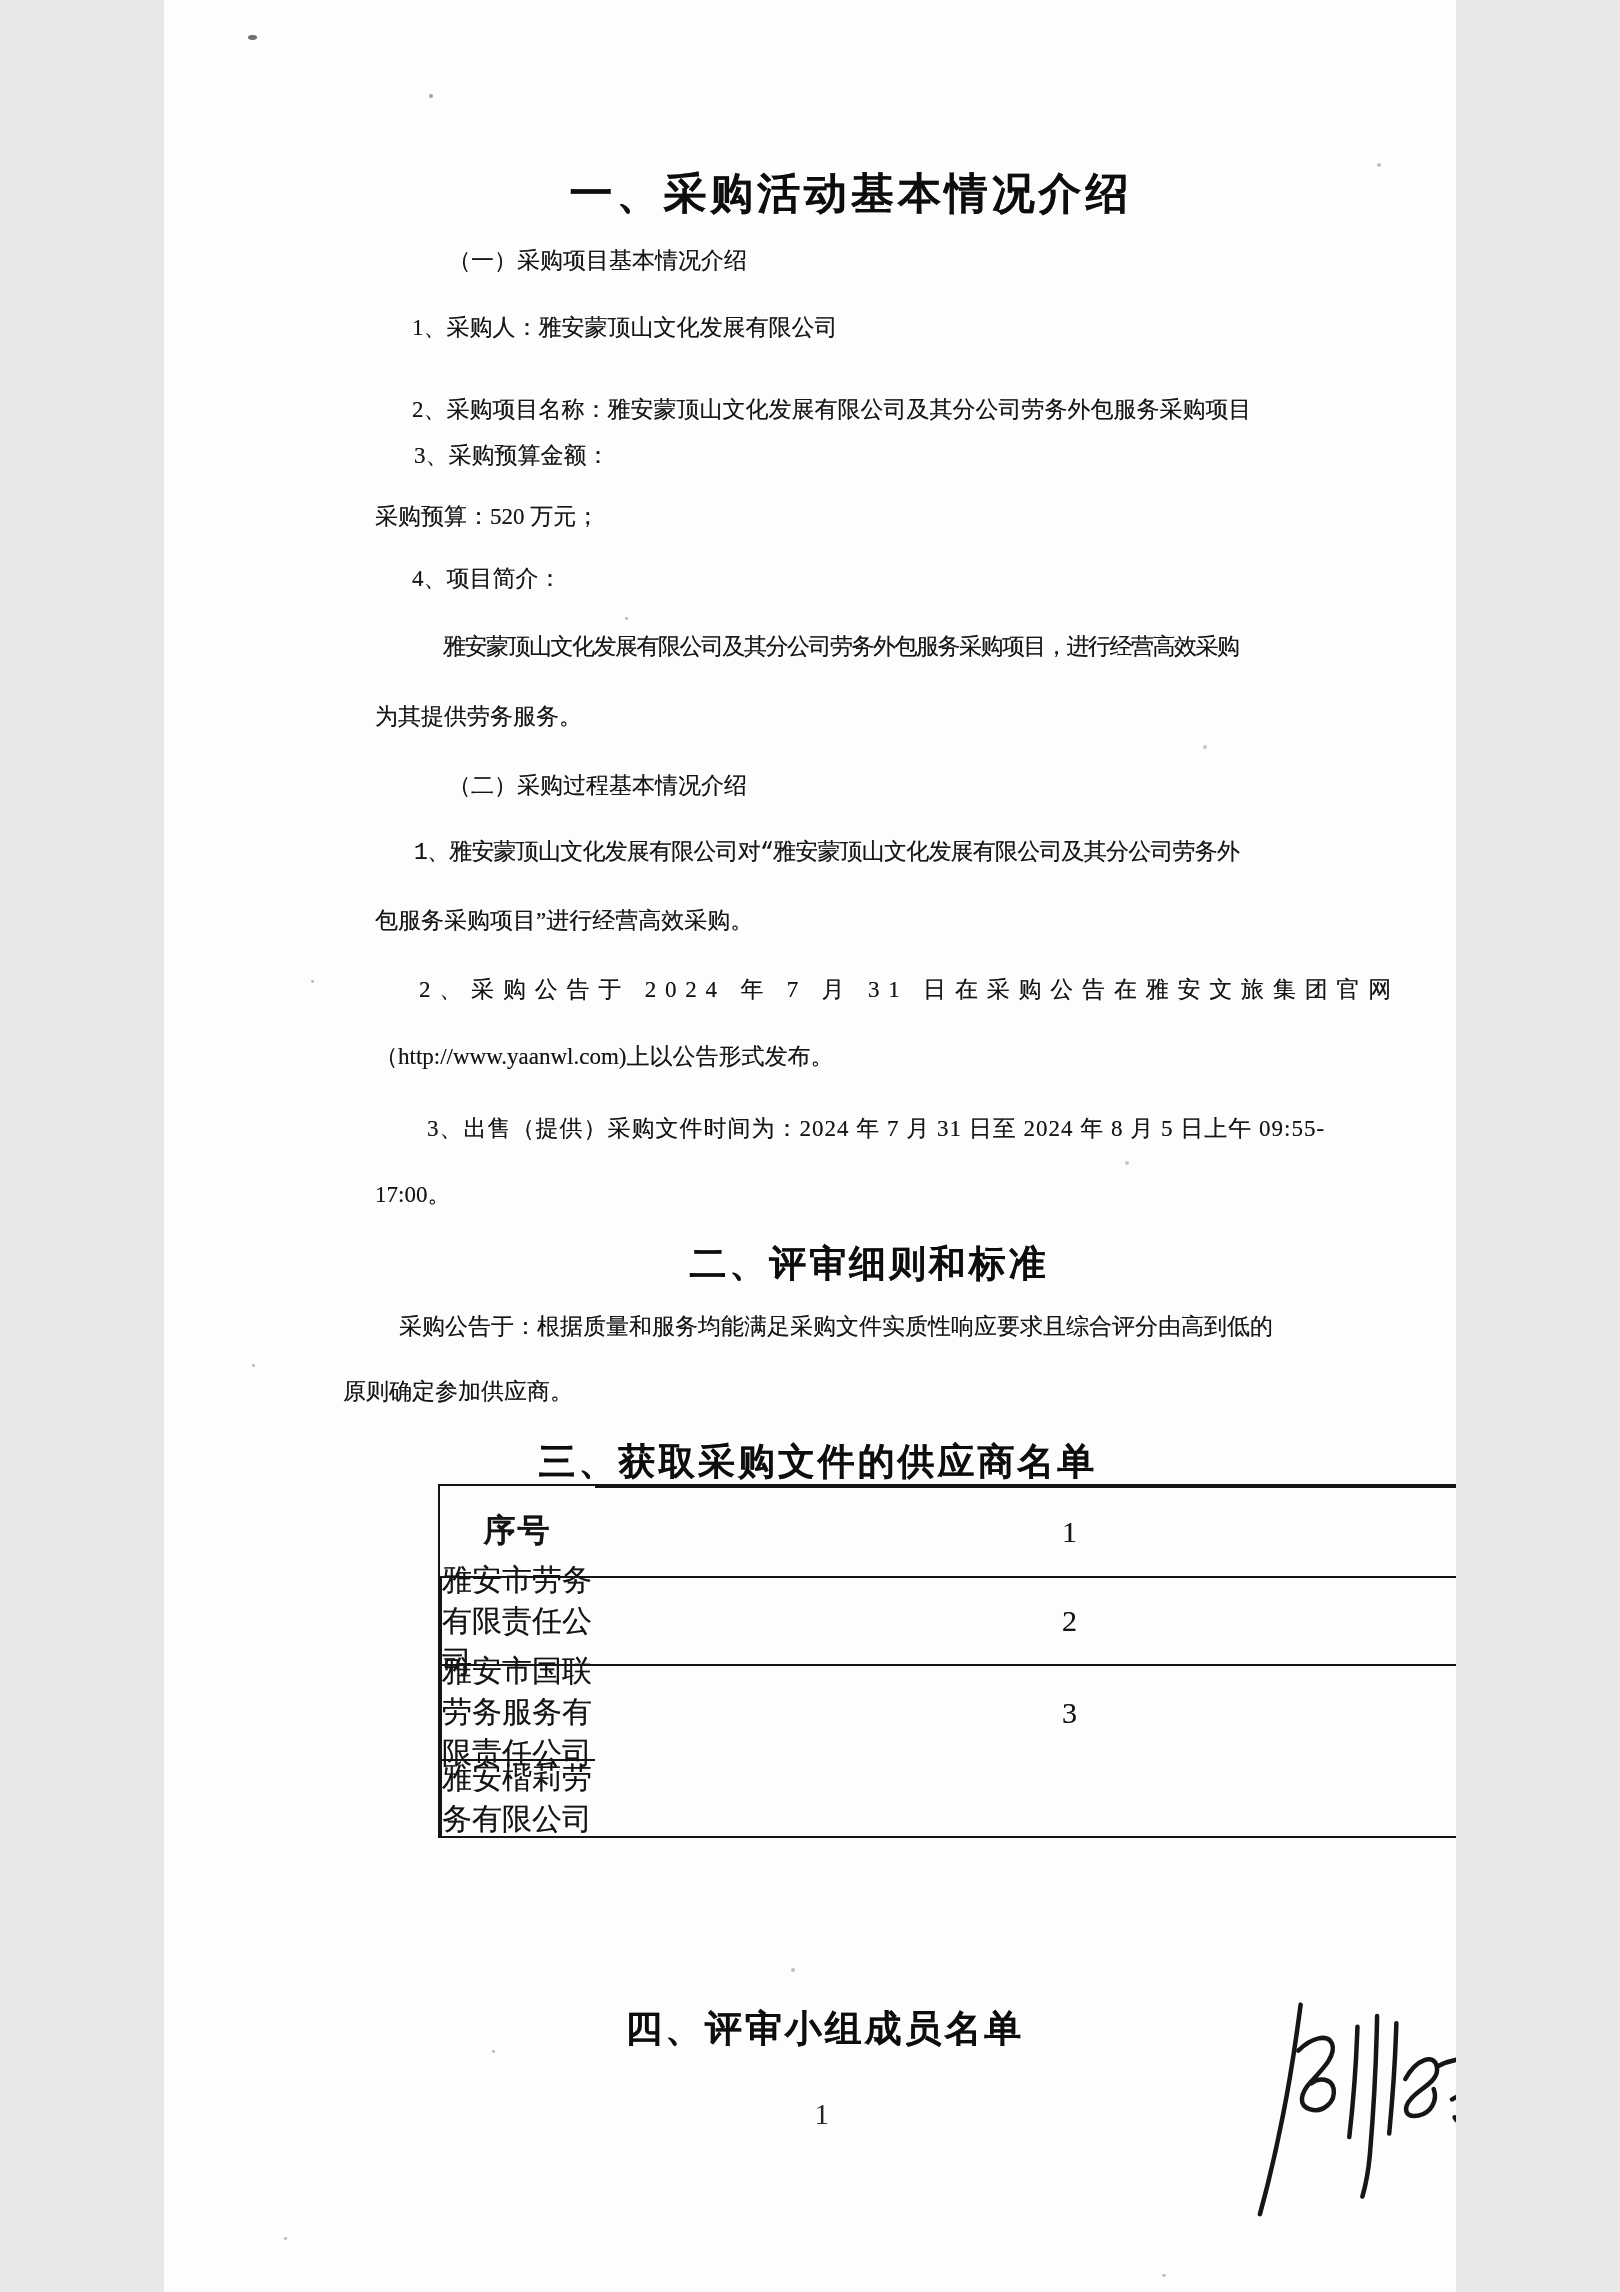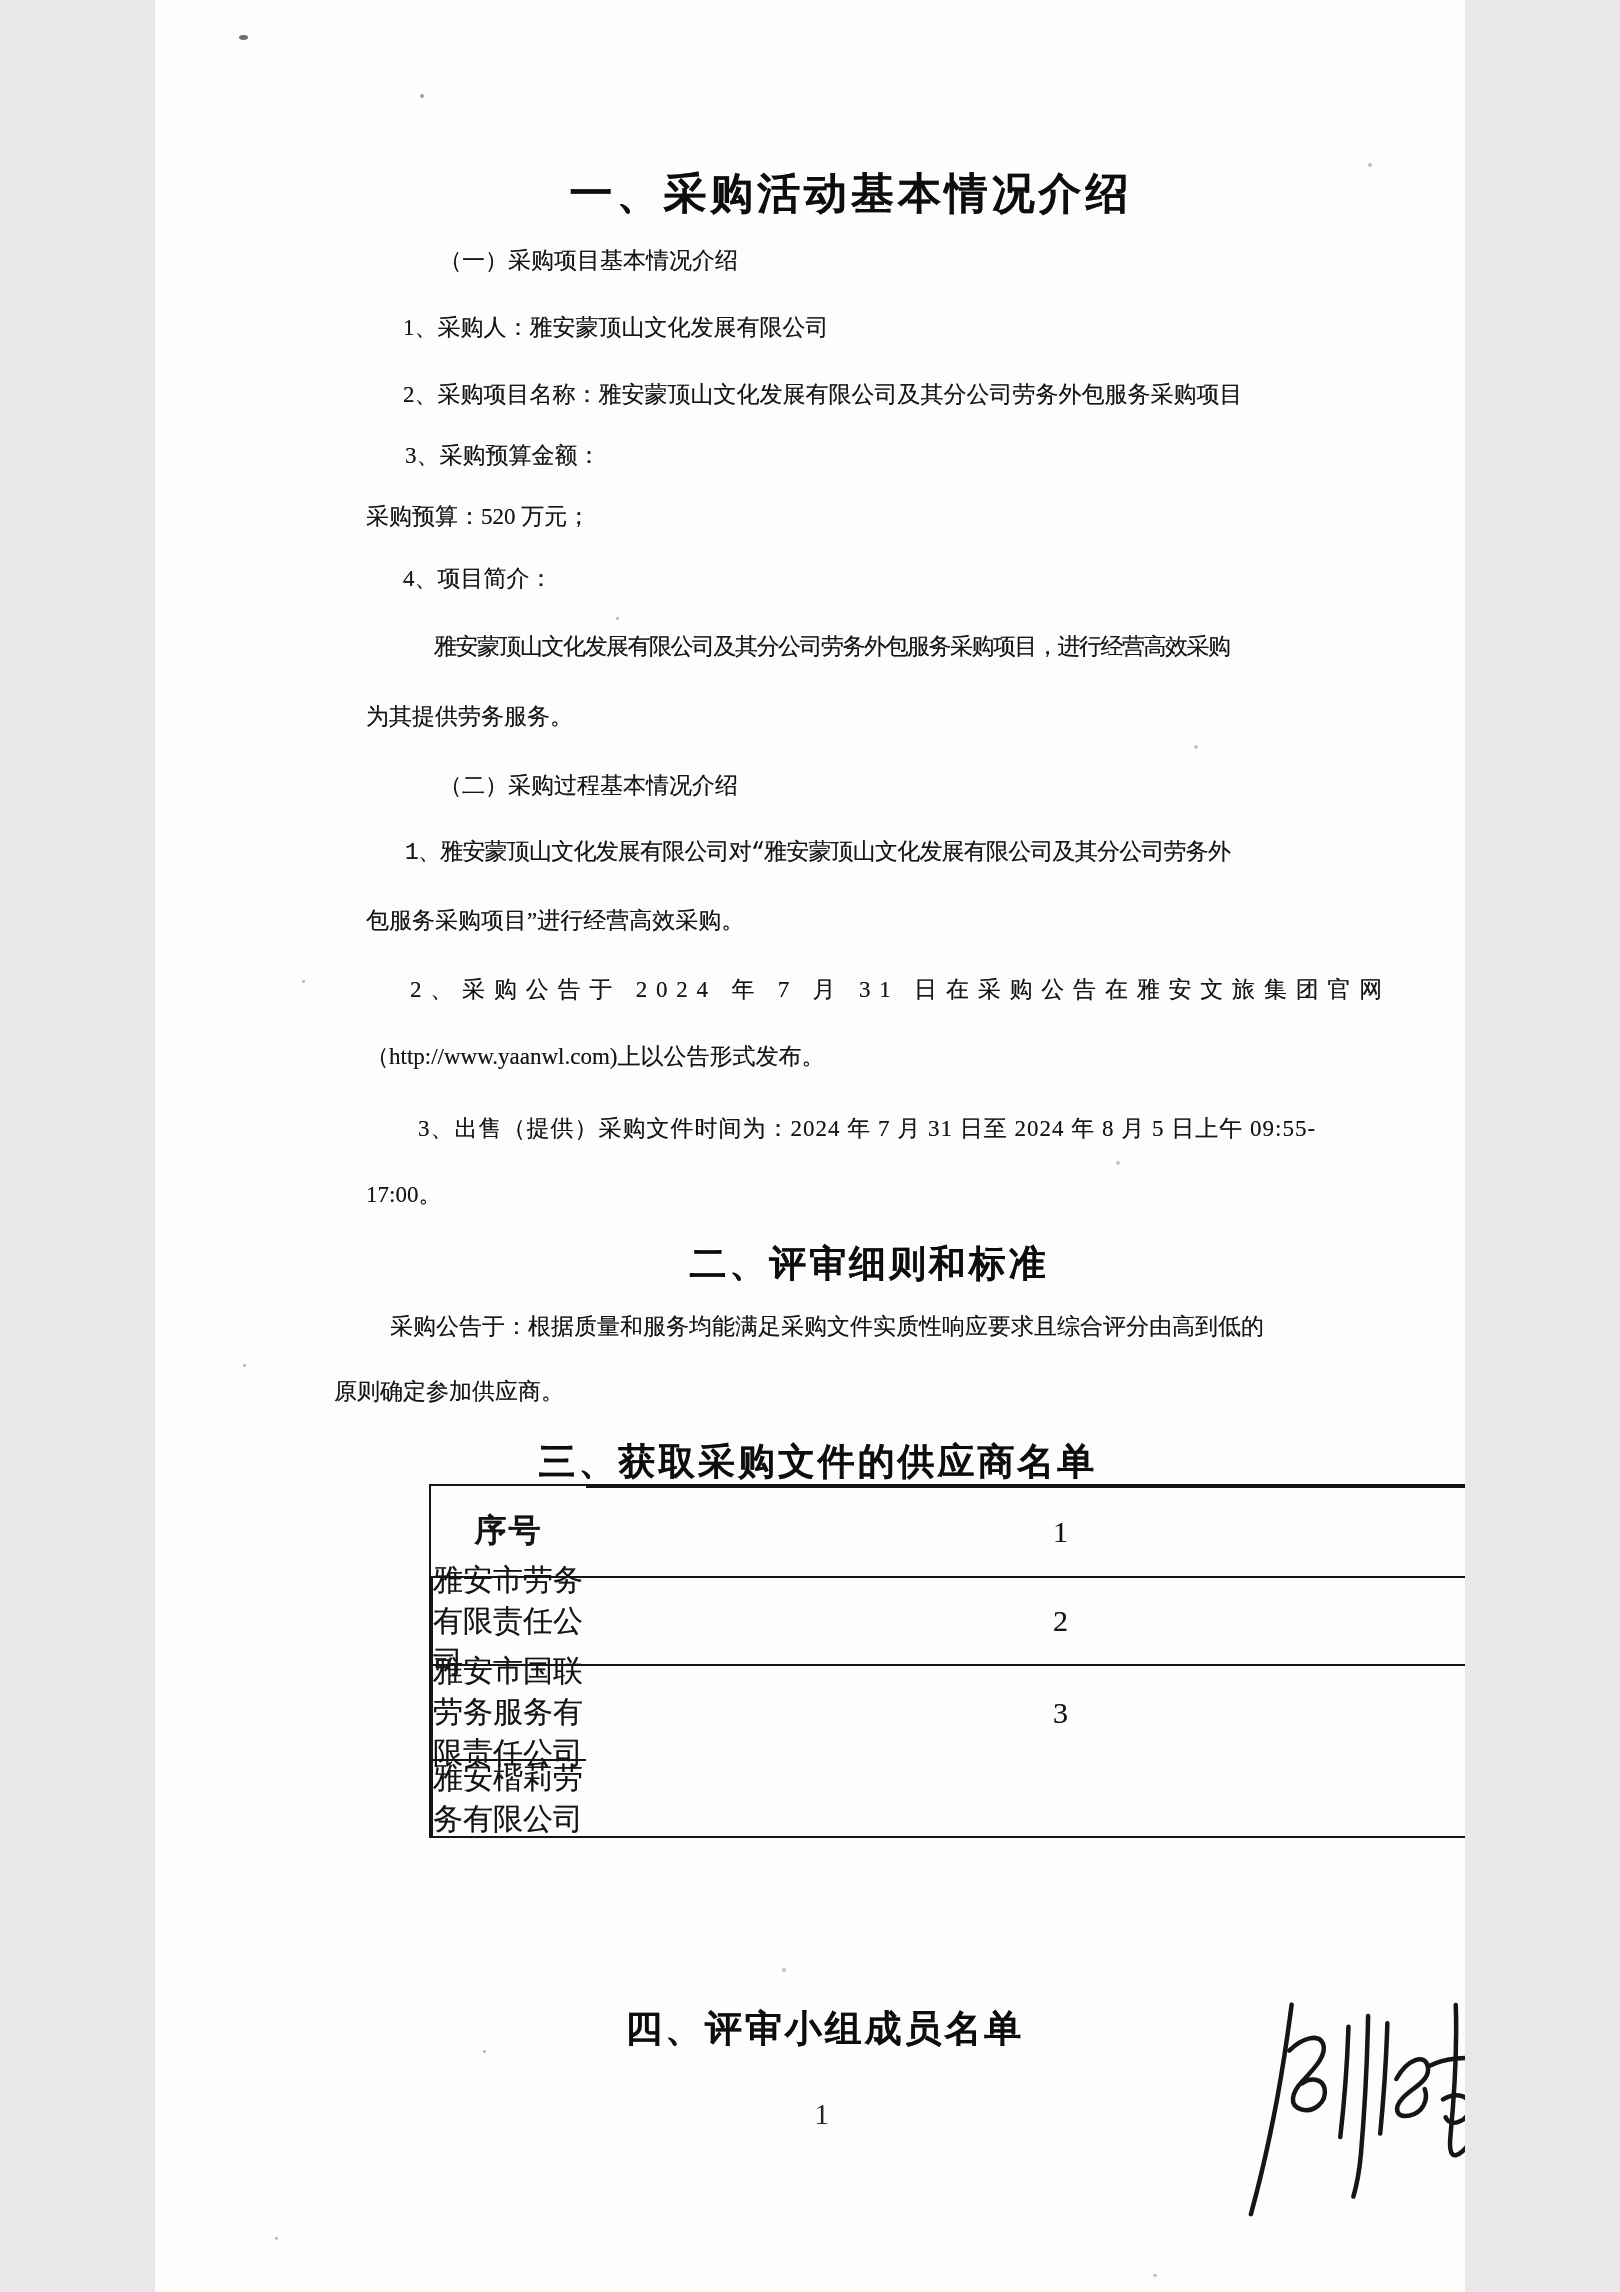--- a/index.html
+++ b/index.html
@@ -3,21 +3,20 @@
 <meta charset="utf-8">
 <style>
   html,body{margin:0;padding:0;background:#e8e8e8;}
   .page{
     position:relative;
     width:1292px;height:2293px;
     margin:0 auto;
     background:#fdfdfb;
     overflow:hidden;
     color:#151515;
-    padding-left:18px;
   }
   .line{
     position:absolute;
     font-family:"Liberation Serif","DejaVu Serif",serif;
     font-size:23px;
     line-height:1.2;
     white-space:pre;
     color:#161616;
     text-shadow:0 0 0.5px rgba(10,10,10,.55);
   }
@@ -85,21 +84,21 @@
 <body>
 
 <div class="page">
 
   <div class="heading h1" style="top:165px">一、采购活动基本情况介绍</div>
 
   <div class="line" style="left:284px;top:247px">（一）采购项目基本情况介绍</div>
 
   <div class="line" style="left:248px;top:314px">1、采购人：雅安蒙顶山文化发展有限公司</div>
 
-  <div class="line" style="left:248px;top:381px">2、采购项目名称：雅安蒙顶山文化发展有限公司及其分公司劳务外包服务采购项目</div>
+  <div class="line" style="left:248px;top:396px">2、采购项目名称：雅安蒙顶山文化发展有限公司及其分公司劳务外包服务采购项目</div>
 
   <div class="line" style="left:250px;top:442px">3、采购预算金额：</div>
 
   <div class="line" style="left:211px;top:503px">采购预算：520 万元；</div>
 
   <div class="line" style="left:248px;top:565px">4、项目简介：</div>
 
   <div class="line tight" style="left:279px;top:633px">雅安蒙顶山文化发展有限公司及其分公司劳务外包服务采购项目，进行经营高效采购</div>
 
   <div class="line" style="left:211px;top:703px">为其提供劳务服务。</div>

